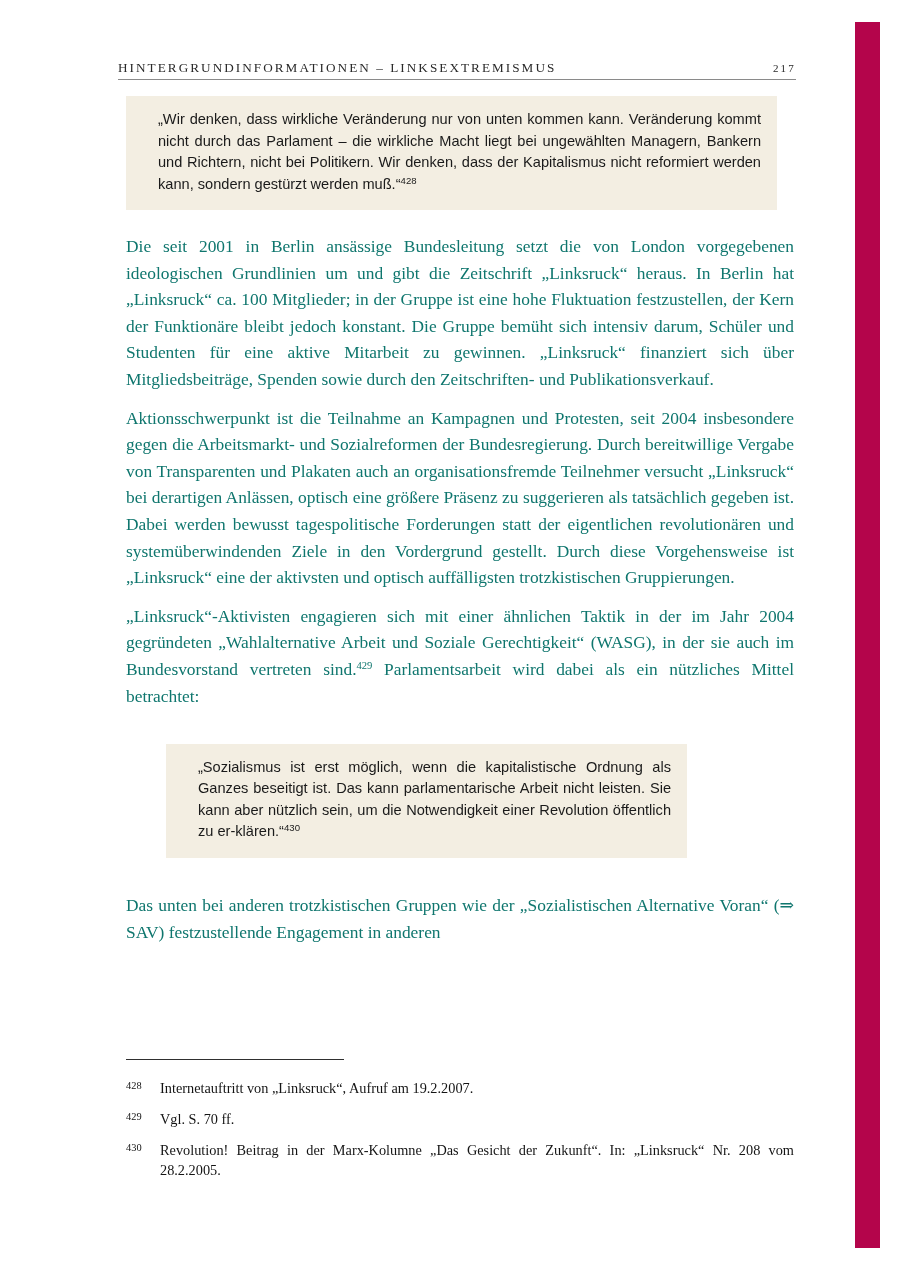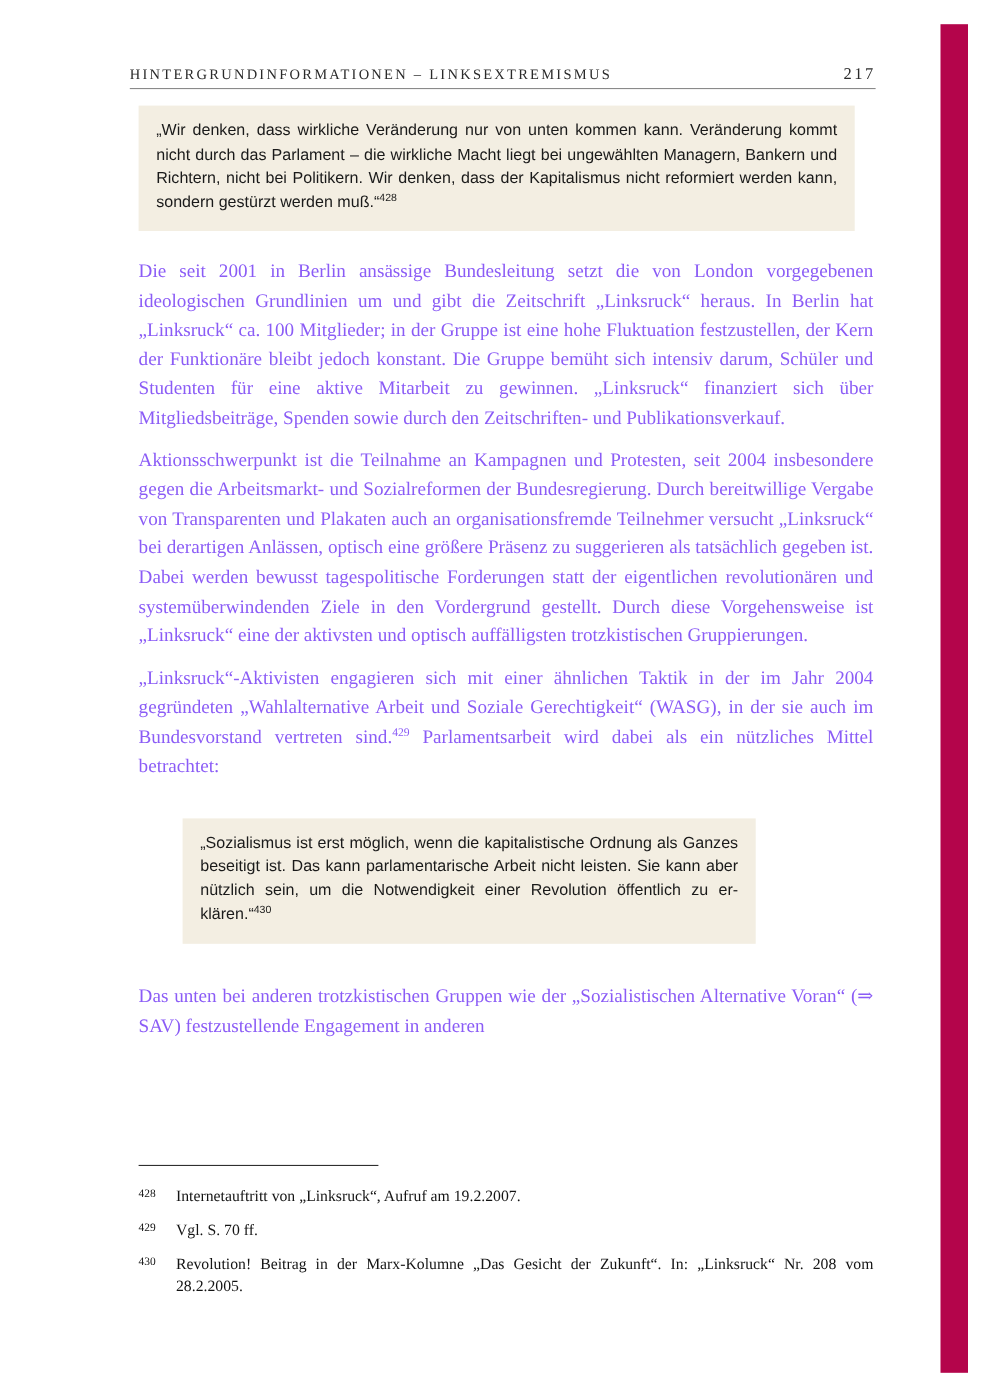--- a/index.html
+++ b/index.html
@@ -49,38 +49,38 @@
   }
   #running-head .rh-title {
     font-family: "Liberation Serif", "DejaVu Serif", serif;
     font-size: 13.2px;
     letter-spacing: 2.05px;
     color: #2a2a2a;
     white-space: nowrap;
   }
   #running-head .rh-page {
     font-family: "Liberation Serif", "DejaVu Serif", serif;
-    font-size: 15px;
+    font-size: 11px;
     letter-spacing: 2.2px;
     color: #2a2a2a;
   }
 
   
   #column {
     position: absolute;
     left: 126px;
     top: 96px;
     width: 668px;
   }
 
   
   .quote-box {
     background: #f3eee2;
     box-sizing: border-box;
-    padding: 13px 16px 15px 16px;
+    padding: 13px 16px 15px 32px;
     font-family: "Liberation Sans", "DejaVu Sans", sans-serif;
     font-size: 14.6px;
     line-height: 21.5px;
     text-align: justify;
     color: #1a1a1a;
     hyphens: manual;
   }
   .quote-box.first { margin: 0 0 0 0; width: 651px; }
   .quote-box.second { width: 521px; }
   .quote-box sup {
@@ -91,21 +91,21 @@
 
   
   p.body {
     margin: 0;
     font-family: "Liberation Serif", "DejaVu Serif", serif;
     font-size: 17.4px;
     line-height: 26.6px;
     text-align: justify;
     text-justify: inter-word;
     hyphens: manual;
-    color: #8b5cf6;
+    color: #0f766e;
   }
   p.body sup {
     font-size: 10.6px;
     vertical-align: 0.55em;
     line-height: 0;
   }
 
   .gap-after-box-1 { height: 23px; }
   .gap-para { height: 12px; }
   .gap-before-box-2 { height: 20px; }

